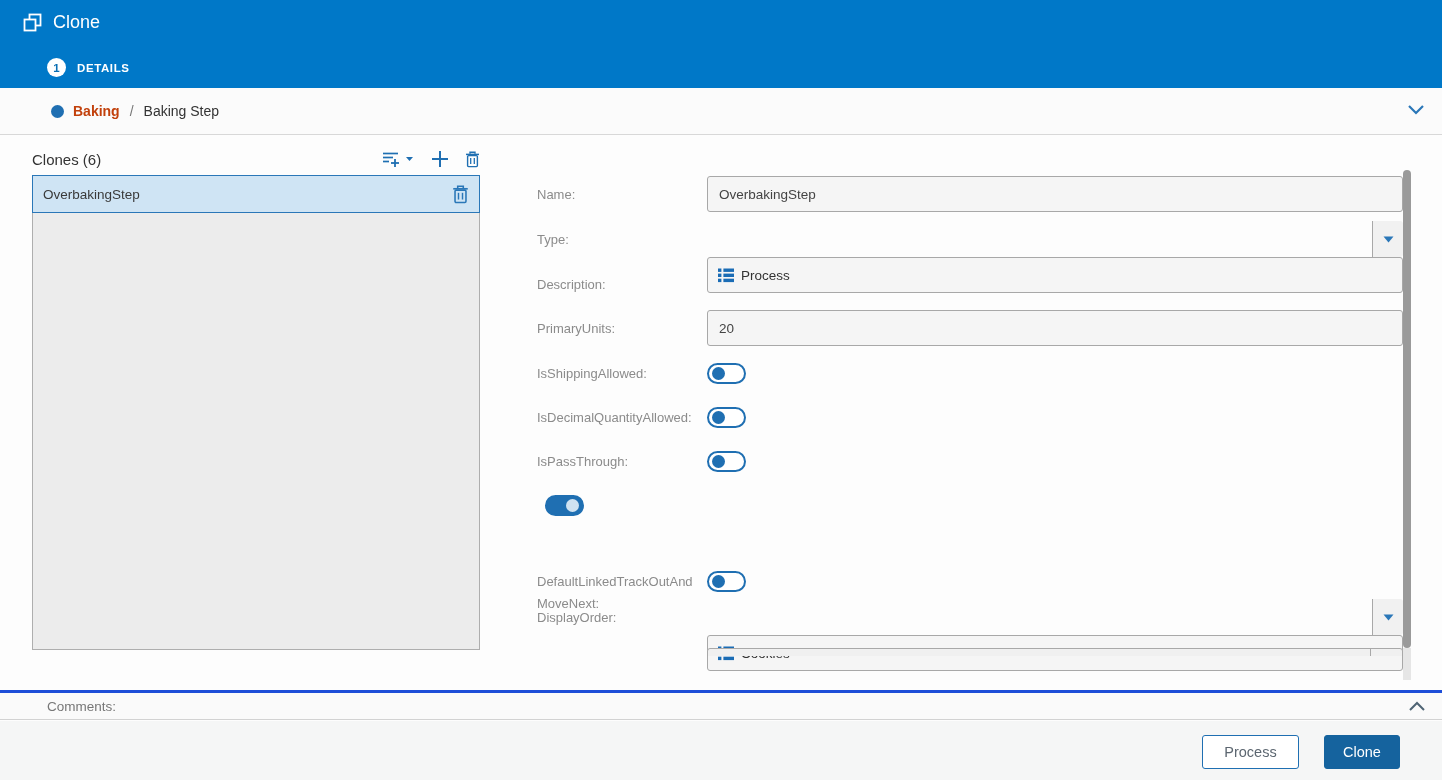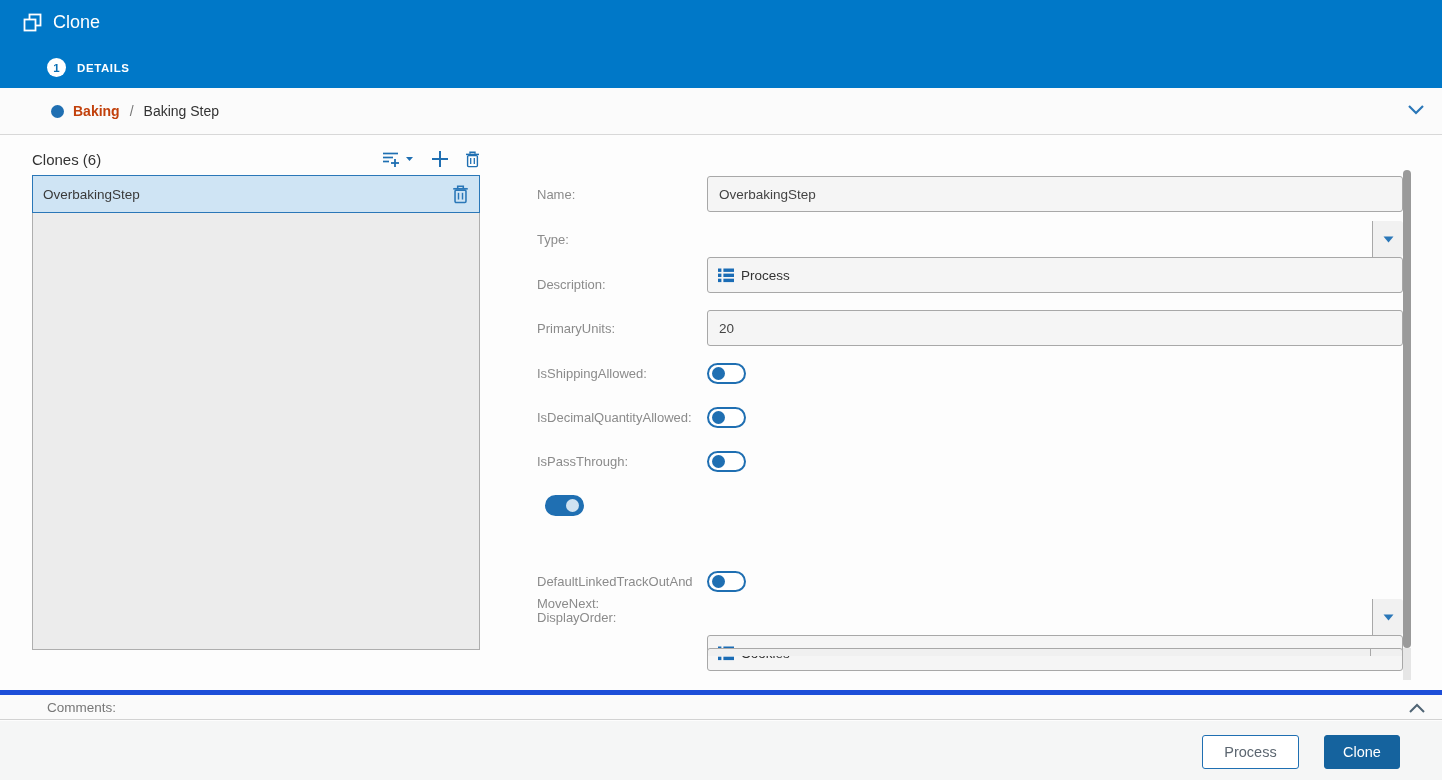--- a/index.html
+++ b/index.html
@@ -71,21 +71,21 @@
   .field-sliver .sep { position:absolute; right:31px; top:0; width:1px; height:100%; background:#a8a8a8; }
 
   
   .v-scrollbar { position:absolute; left:1403px; top:35px; width:8px; height:510px; }
   .v-scrollbar .track { position:absolute; left:0; top:478px; width:8px; height:32px; background:#e6e6e6; }
   .v-scrollbar .thumb { position:absolute; left:0; top:0; width:8px; height:478px; background:#9a9a9a;
                         border-radius:4px; cursor:pointer; }
 
   
   .comments-bar { position:absolute; left:0; top:690px; width:1442px; height:30px; background:#fafafa;
-                  border-top:5px solid #1d4ed8; border-bottom:1px solid #d2d2d2;
+                  border-top:3px solid #1d4ed8; border-bottom:1px solid #d2d2d2;
                   display:flex; align-items:center; }
   .comments-label { color:#777; font-size:13.5px; margin-left:47px; }
   .comments-chevron { position:absolute; right:16px; top:8px; cursor:pointer; }
 
   
   .footer { position:absolute; left:0; top:721px; width:1442px; height:59px; background:#f5f6f6; }
   .btn { position:absolute; top:14px; height:34px; border-radius:3px; font-family:"Liberation Sans", sans-serif;
          font-size:14.5px; display:flex; align-items:center; justify-content:center; cursor:pointer; }
   .btn-cancel { right:143px; width:97px; background:#fff; border:1px solid #1f6fb2; color:#5c6670; }
   .btn-clone { right:42px; width:76px; background:#15639e; border:1px solid #15639e; color:#fff; }

